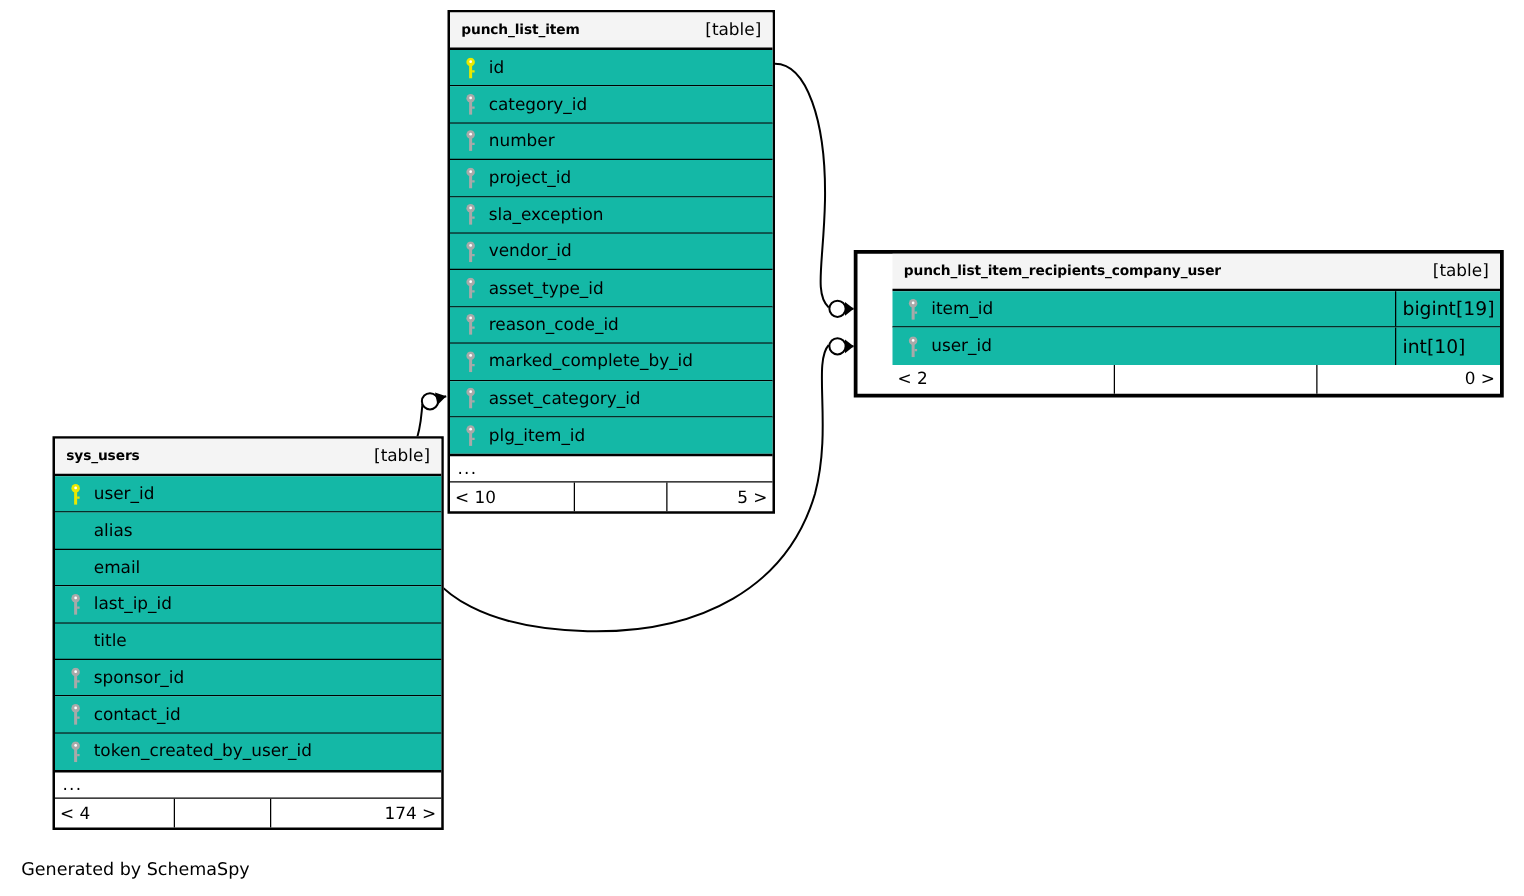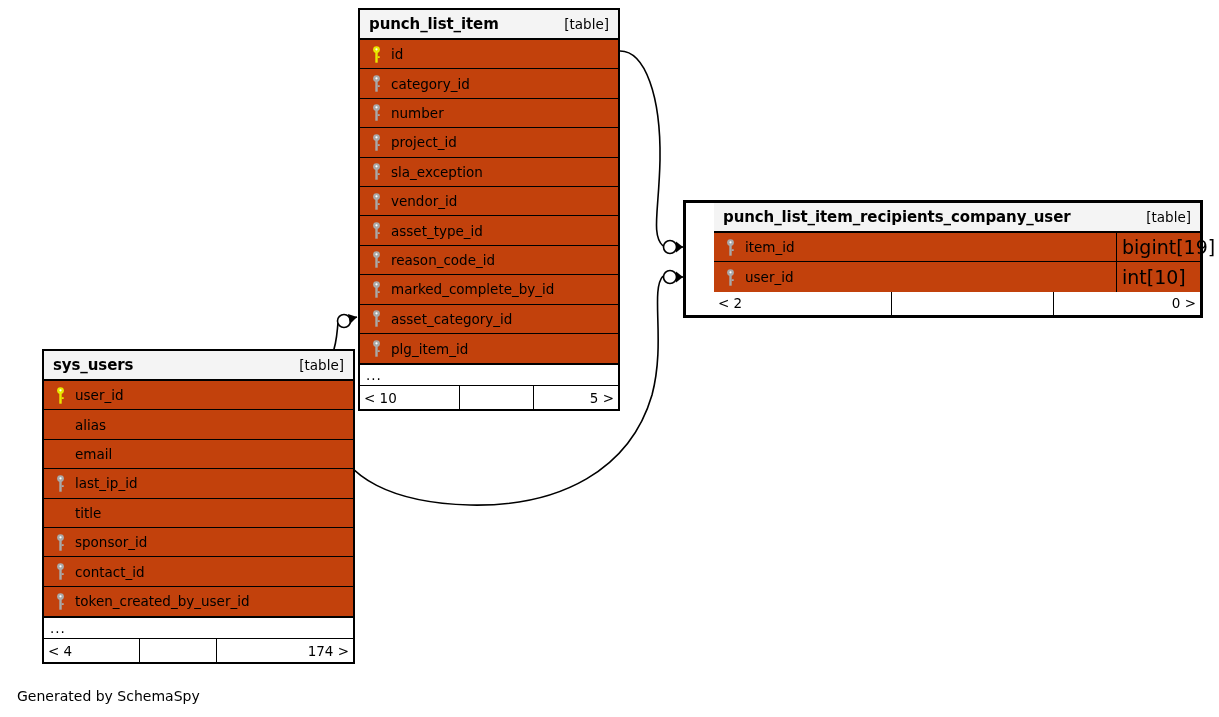--- a/index.html
+++ b/index.html
@@ -53,58 +53,58 @@
     align-items: center;
     justify-content: space-between;
     background: #f4f4f4;
     border-bottom: 2px solid #000000;
     padding: 4px 9px 5px 9px;
     box-sizing: border-box;
     height: 30px;
   }
   .tbl-name {
     font-weight: bold;
-    font-size: 15px;
+    font-size: 11px;
     letter-spacing: -0.1px;
     white-space: nowrap;
   }
   .tbl-tag {
     font-size: 13.5px;
     font-weight: normal;
     white-space: nowrap;
   }
 
   .col-row {
     display: flex;
     align-items: center;
     height: 29.4px;
     border-bottom: 1.4px solid #000000;
     box-sizing: border-box;
-    background: #c2410c;
+    background: #14b8a6;
   }
   .col-row:last-of-type {
     border-bottom: none;
   }
   .col-keycell {
     width: 22px;
     min-width: 22px;
     display: flex;
     align-items: center;
     justify-content: center;
     margin-left: 5px;
   }
   .col-name {
     font-size: 13.5px;
     padding-left: 4px;
     white-space: nowrap;
     flex: 1 1 auto;
     overflow: hidden;
   }
   .col-type {
-    font-size: 19px;
+    font-size: 15px;
     white-space: nowrap;
     padding-left: 5px;
     box-sizing: border-box;
     border-left: 1.4px solid #000000;
     align-self: stretch;
     display: flex;
     align-items: center;
   }
 
   

